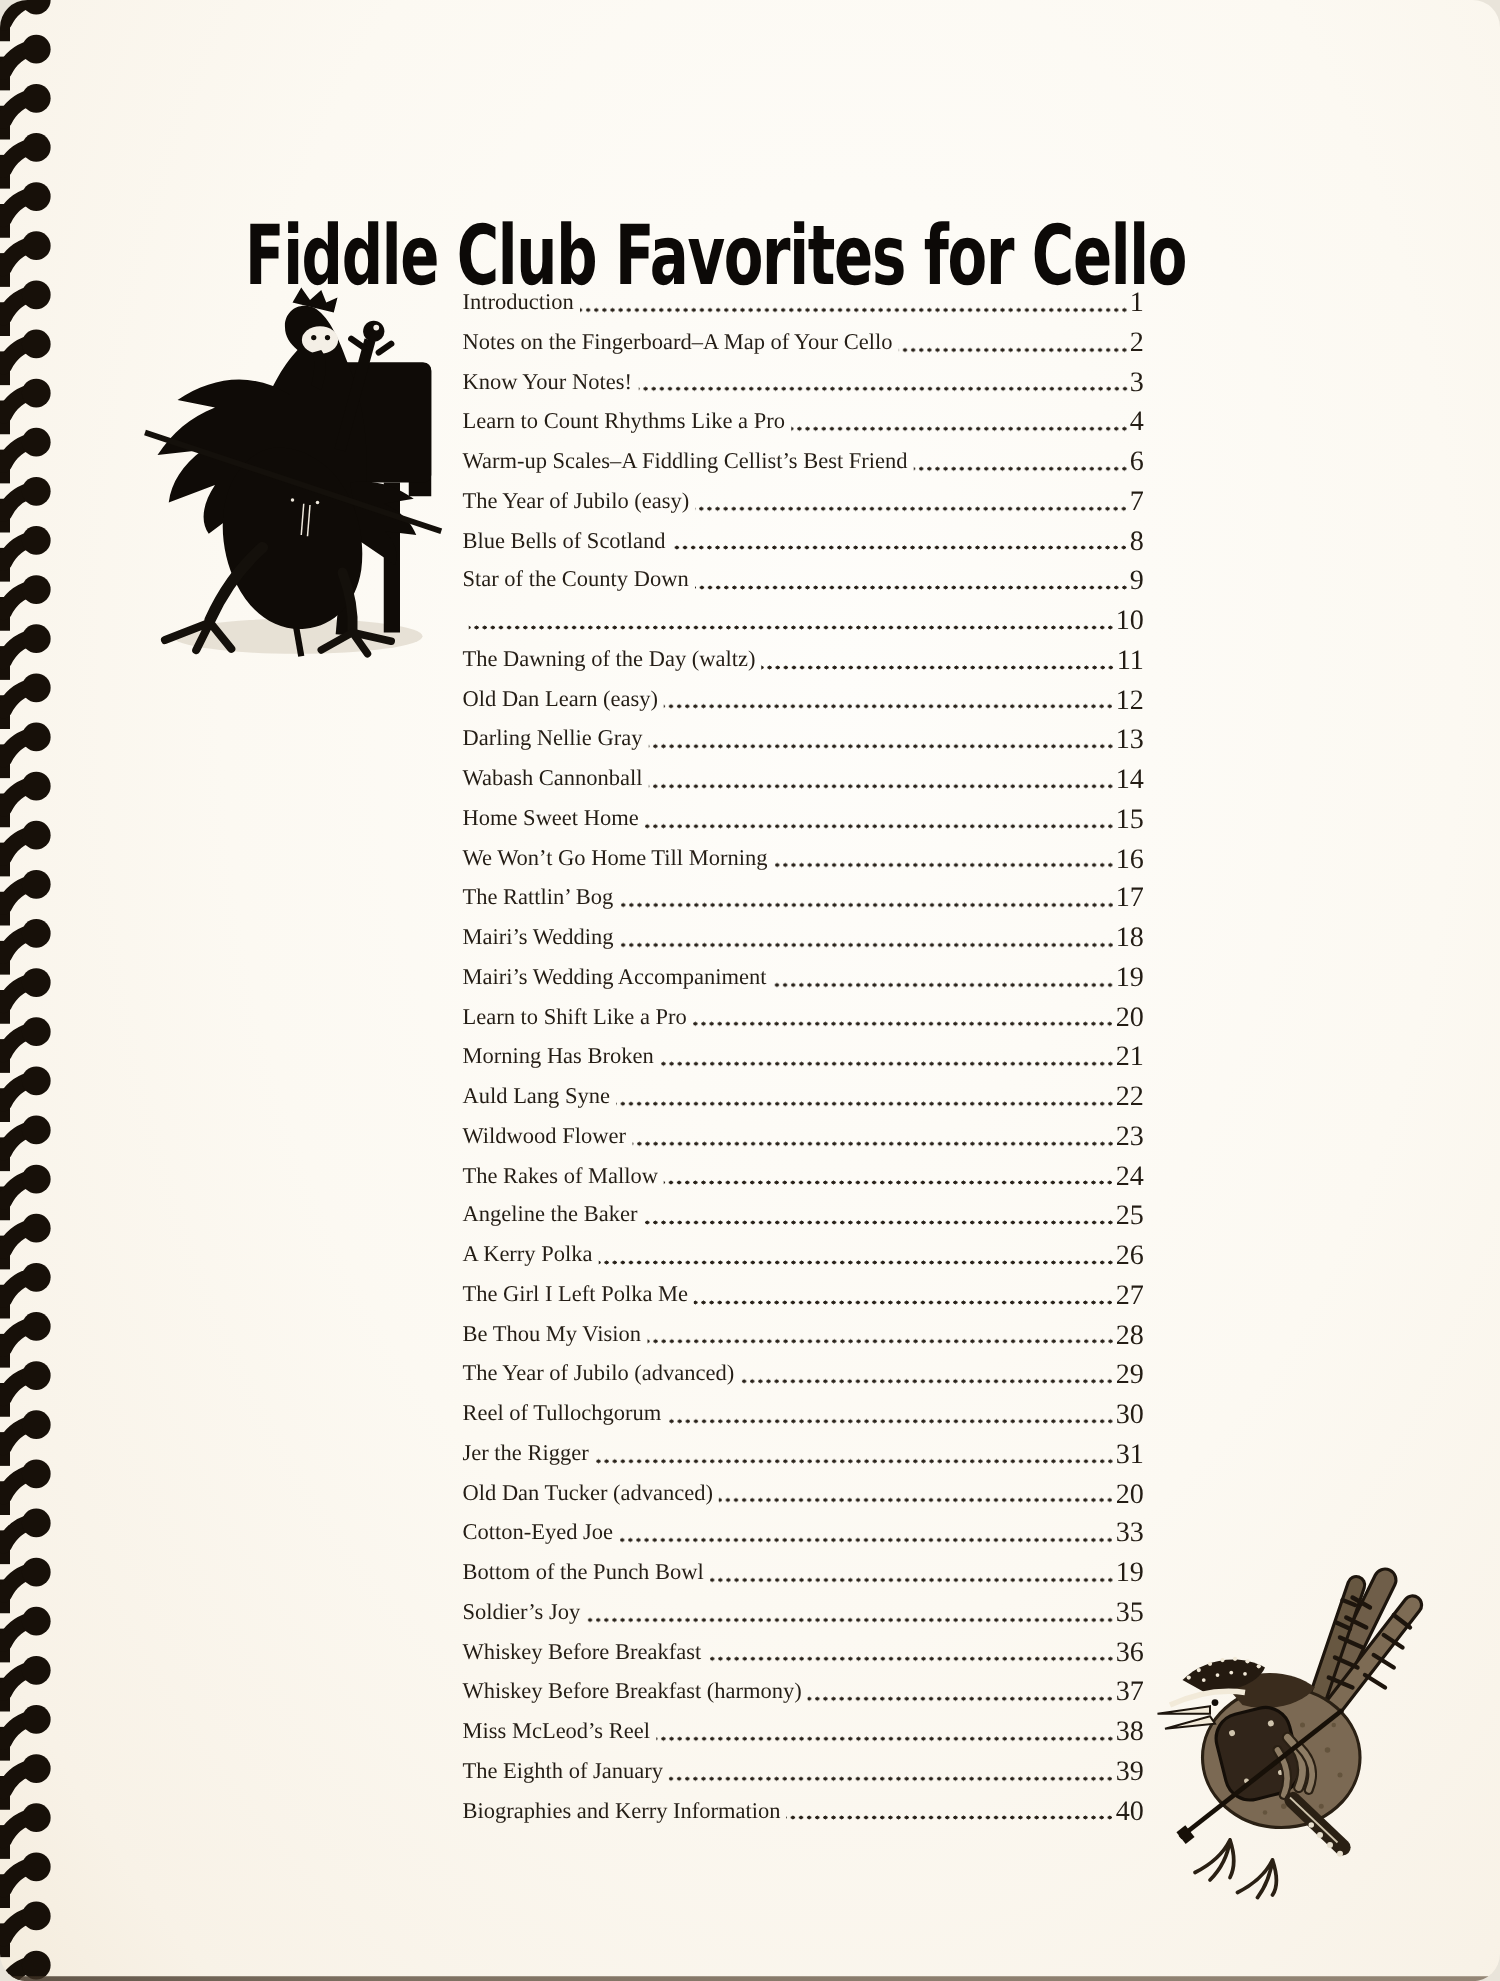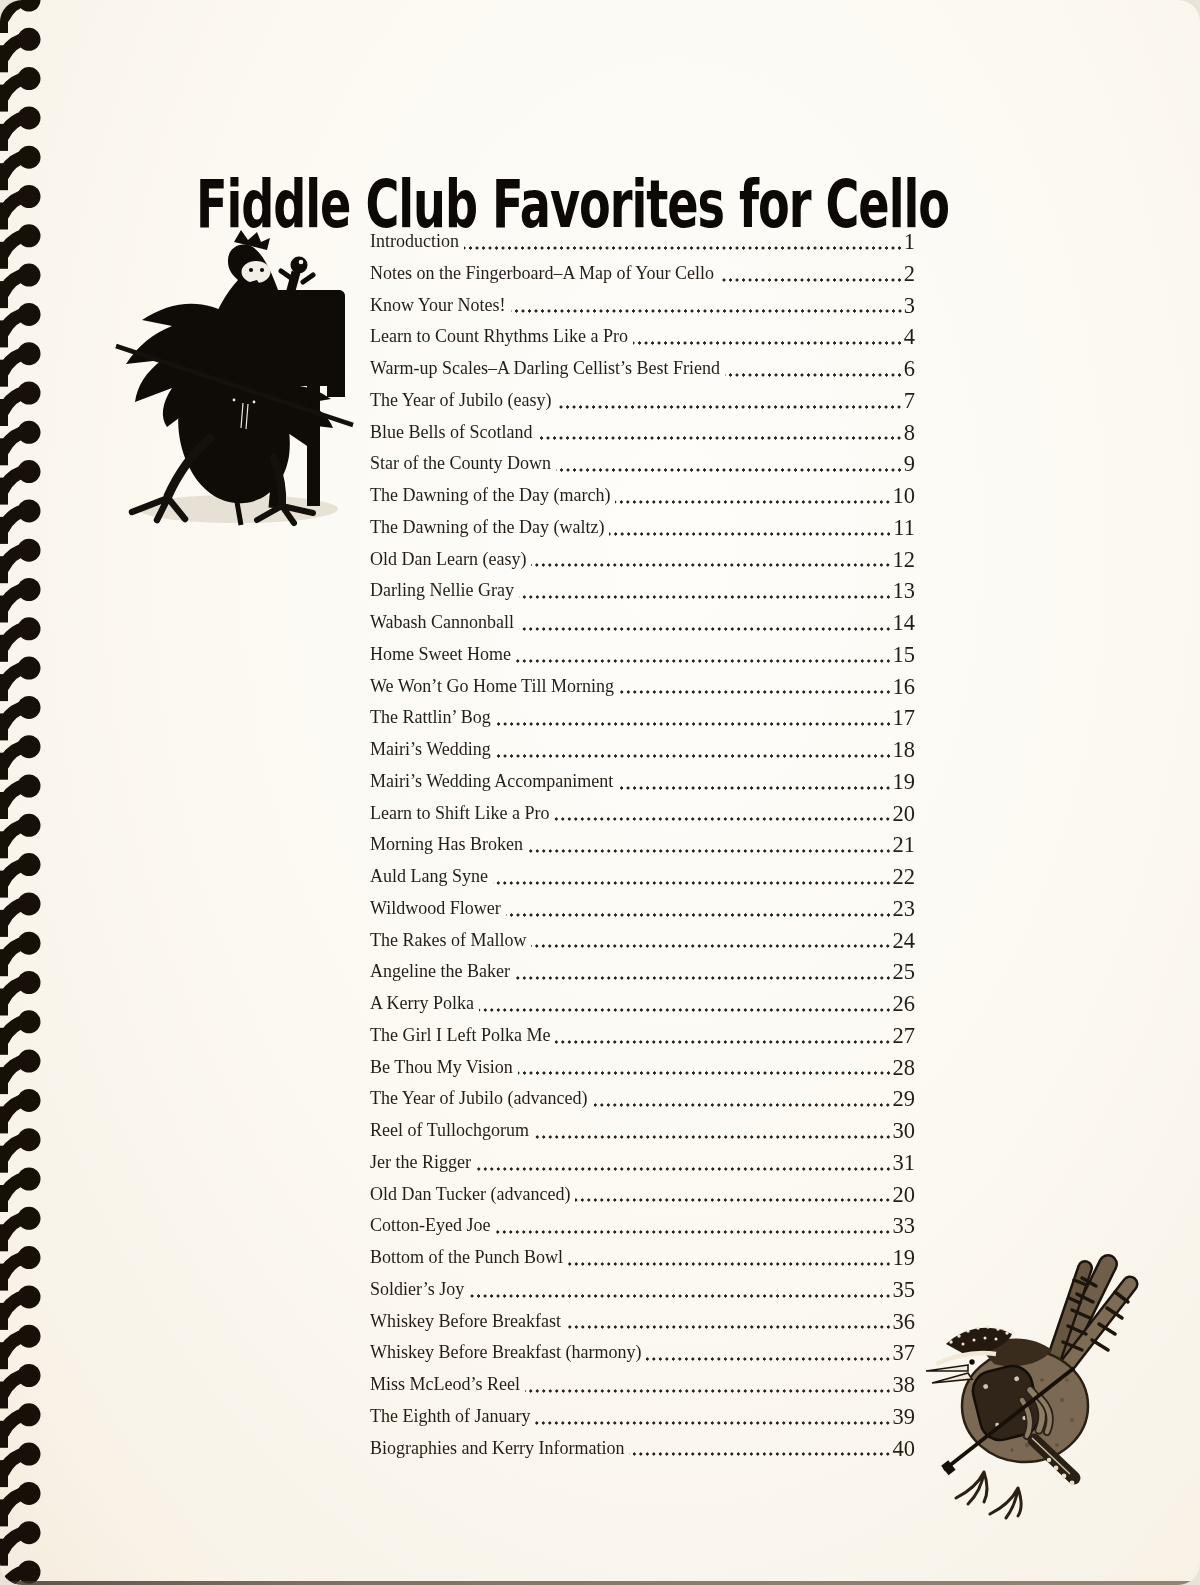--- a/index.html
+++ b/index.html
@@ -182,41 +182,40 @@
         <span class="toc-title">Know Your Notes!</span>
         <span class="toc-leader"></span>
         <span class="toc-page">3</span>
       </div>
       <div class="toc-row">
         <span class="toc-title">Learn to Count Rhythms Like a Pro</span>
         <span class="toc-leader"></span>
         <span class="toc-page">4</span>
       </div>
       <div class="toc-row">
-        <span class="toc-title">Warm-up Scales–A Darling Cellist’s Best Friend</span>
+        <span class="toc-title">Warm-up Scales–A Fiddling Cellist’s Best Friend</span>
         <span class="toc-leader"></span>
         <span class="toc-page">6</span>
       </div>
       <div class="toc-row">
         <span class="toc-title">The Year of Jubilo (easy)</span>
         <span class="toc-leader"></span>
         <span class="toc-page">7</span>
       </div>
       <div class="toc-row">
         <span class="toc-title">Blue Bells of Scotland</span>
         <span class="toc-leader"></span>
         <span class="toc-page">8</span>
       </div>
       <div class="toc-row">
         <span class="toc-title">Star of the County Down</span>
         <span class="toc-leader"></span>
         <span class="toc-page">9</span>
       </div>
       <div class="toc-row">
-        <span class="toc-title">The Dawning of the Day (march)</span>
         <span class="toc-leader"></span>
         <span class="toc-page">10</span>
       </div>
       <div class="toc-row">
         <span class="toc-title">The Dawning of the Day (waltz)</span>
         <span class="toc-leader"></span>
         <span class="toc-page">11</span>
       </div>
       <div class="toc-row">
         <span class="toc-title">Old Dan Learn (easy)</span>

